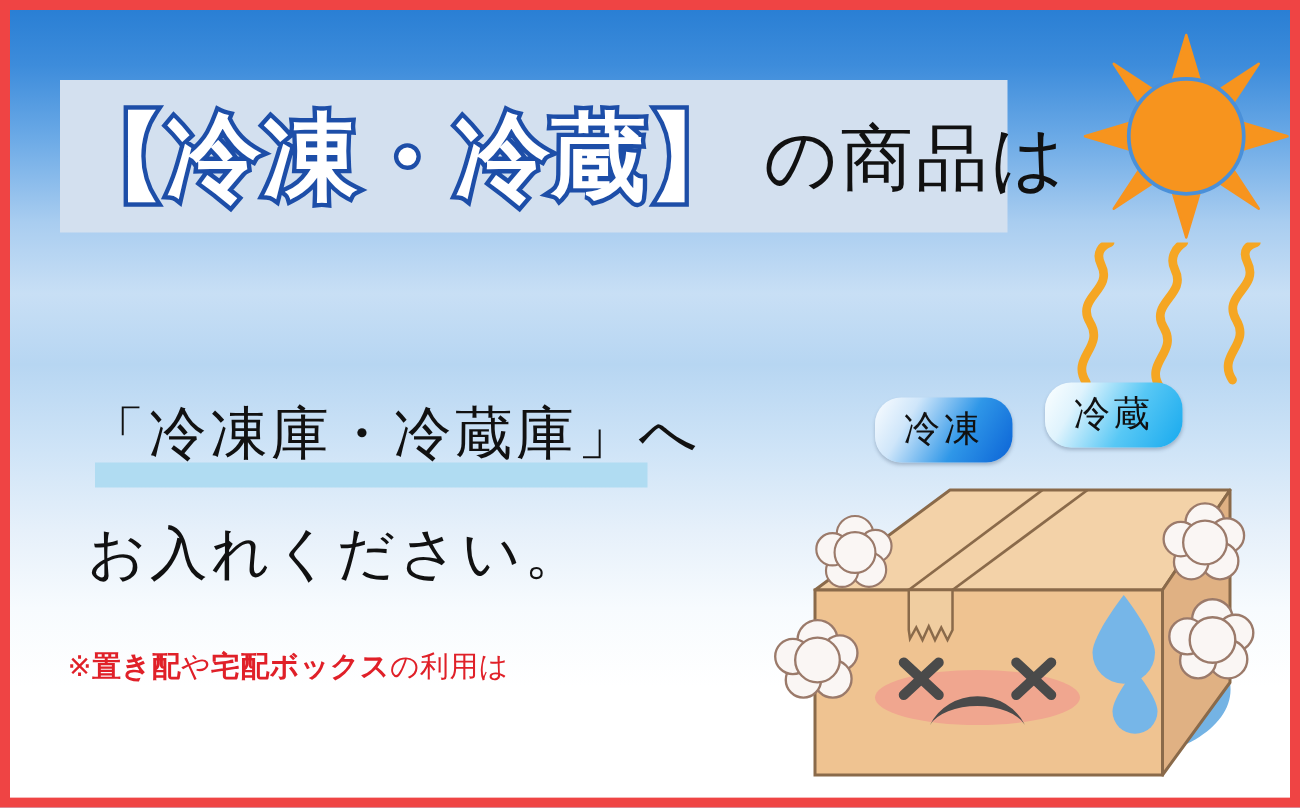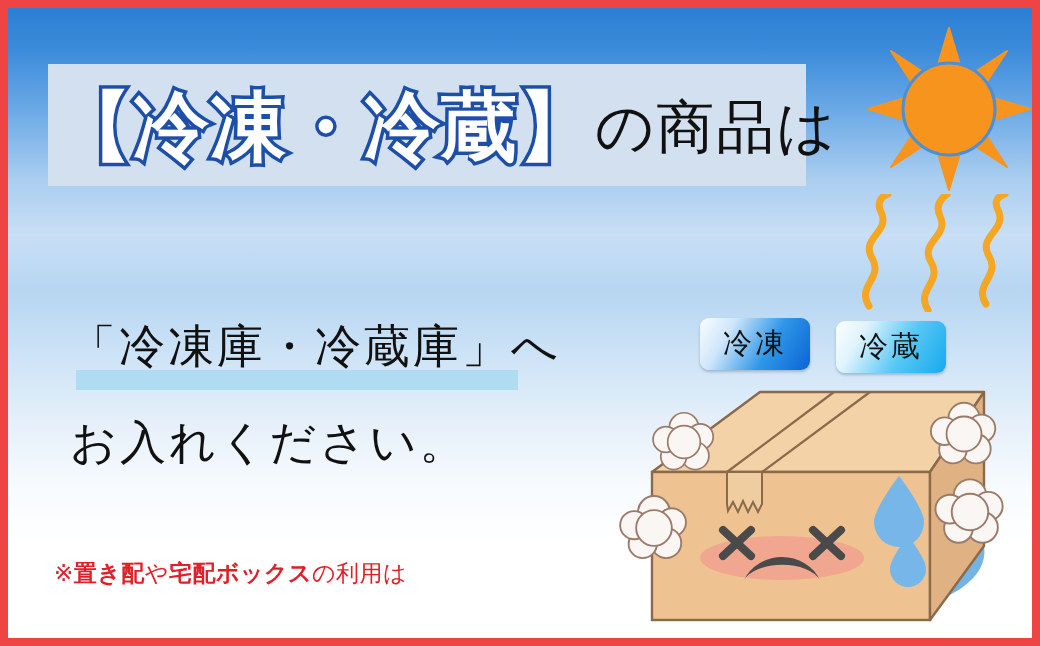--- a/index.html
+++ b/index.html
@@ -39,21 +39,21 @@
     display:flex;align-items:center;white-space:nowrap;
   }
   .kakko{
     font-size:76px;font-weight:bold;line-height:1;
     color:#ffffff;
     -webkit-text-stroke:7px #1d4ea8;
     paint-order:stroke fill;
     letter-spacing:1px;
   }
   .k-plain{
-    font-size:58px;line-height:1;color:#111;
+    font-size:58px;line-height:1;color:#111;margin-left:16px;
     letter-spacing:2px;
   }
 
   
   #line2{
     position:absolute;left:60px;top:208px;
     font-size:50px;font-weight:bold;color:#e8151c;
     letter-spacing:3px;white-space:nowrap;line-height:1.1;
   }
   #line2 .dotwrap{position:relative;display:inline-block;}
@@ -77,45 +77,45 @@
 
   
   #line4{
     position:absolute;left:62px;top:404px;
     font-size:46px;color:#111;letter-spacing:3px;white-space:nowrap;
   }
 
   
   #fine{
     position:absolute;left:46px;top:508px;
-    color:#e02028;line-height:1.52;white-space:nowrap;margin-top:40px;
+    color:#e02028;line-height:1.52;white-space:nowrap;
   }
   #fine .fp{font-size:23px;letter-spacing:0.5px;}
   #fine .fp b{font-weight:bold;}
   #fine .fp2{font-size:25px;letter-spacing:0.5px;}
 
   
   #sun{position:absolute;left:856px;top:16px;width:170px;height:170px;}
 
   
   #heat{position:absolute;left:828px;top:186px;width:190px;height:118px;}
 
   
   .badge{
-    position:absolute;width:110px;height:52px;border-radius:9px;
+    position:absolute;width:110px;height:52px;border-radius:21px;
     display:flex;align-items:center;justify-content:center;
     font-size:29px;color:#111;letter-spacing:3px;
     box-shadow:0 2px 3px rgba(40,60,90,.28);
   }
   #badge-frozen{
     left:692px;top:310px;
     background:linear-gradient(120deg,#fbfdff 0%,#cfe6fa 26%,#2f97e8 62%,#0b63d6 100%);
   }
   #badge-chilled{
-    left:828px;top:313px;
+    left:828px;top:298px;
     background:linear-gradient(120deg,#fdffff 0%,#dff3fd 24%,#58c8f5 60%,#17a9ee 100%);
   }
 
   
   #scene{position:absolute;left:604px;top:372px;width:412px;height:250px;}
 </style>
 </head>
 <body>
 
 <div id="poster">

